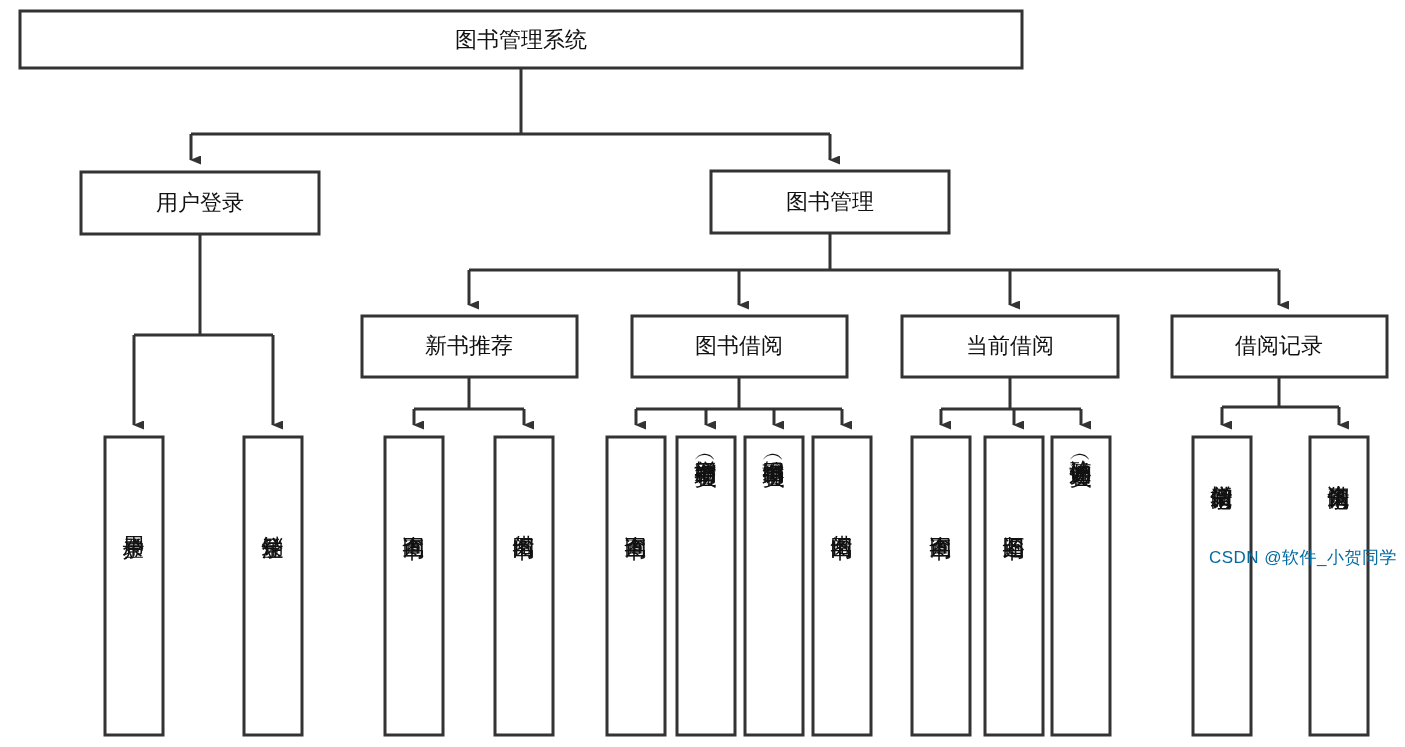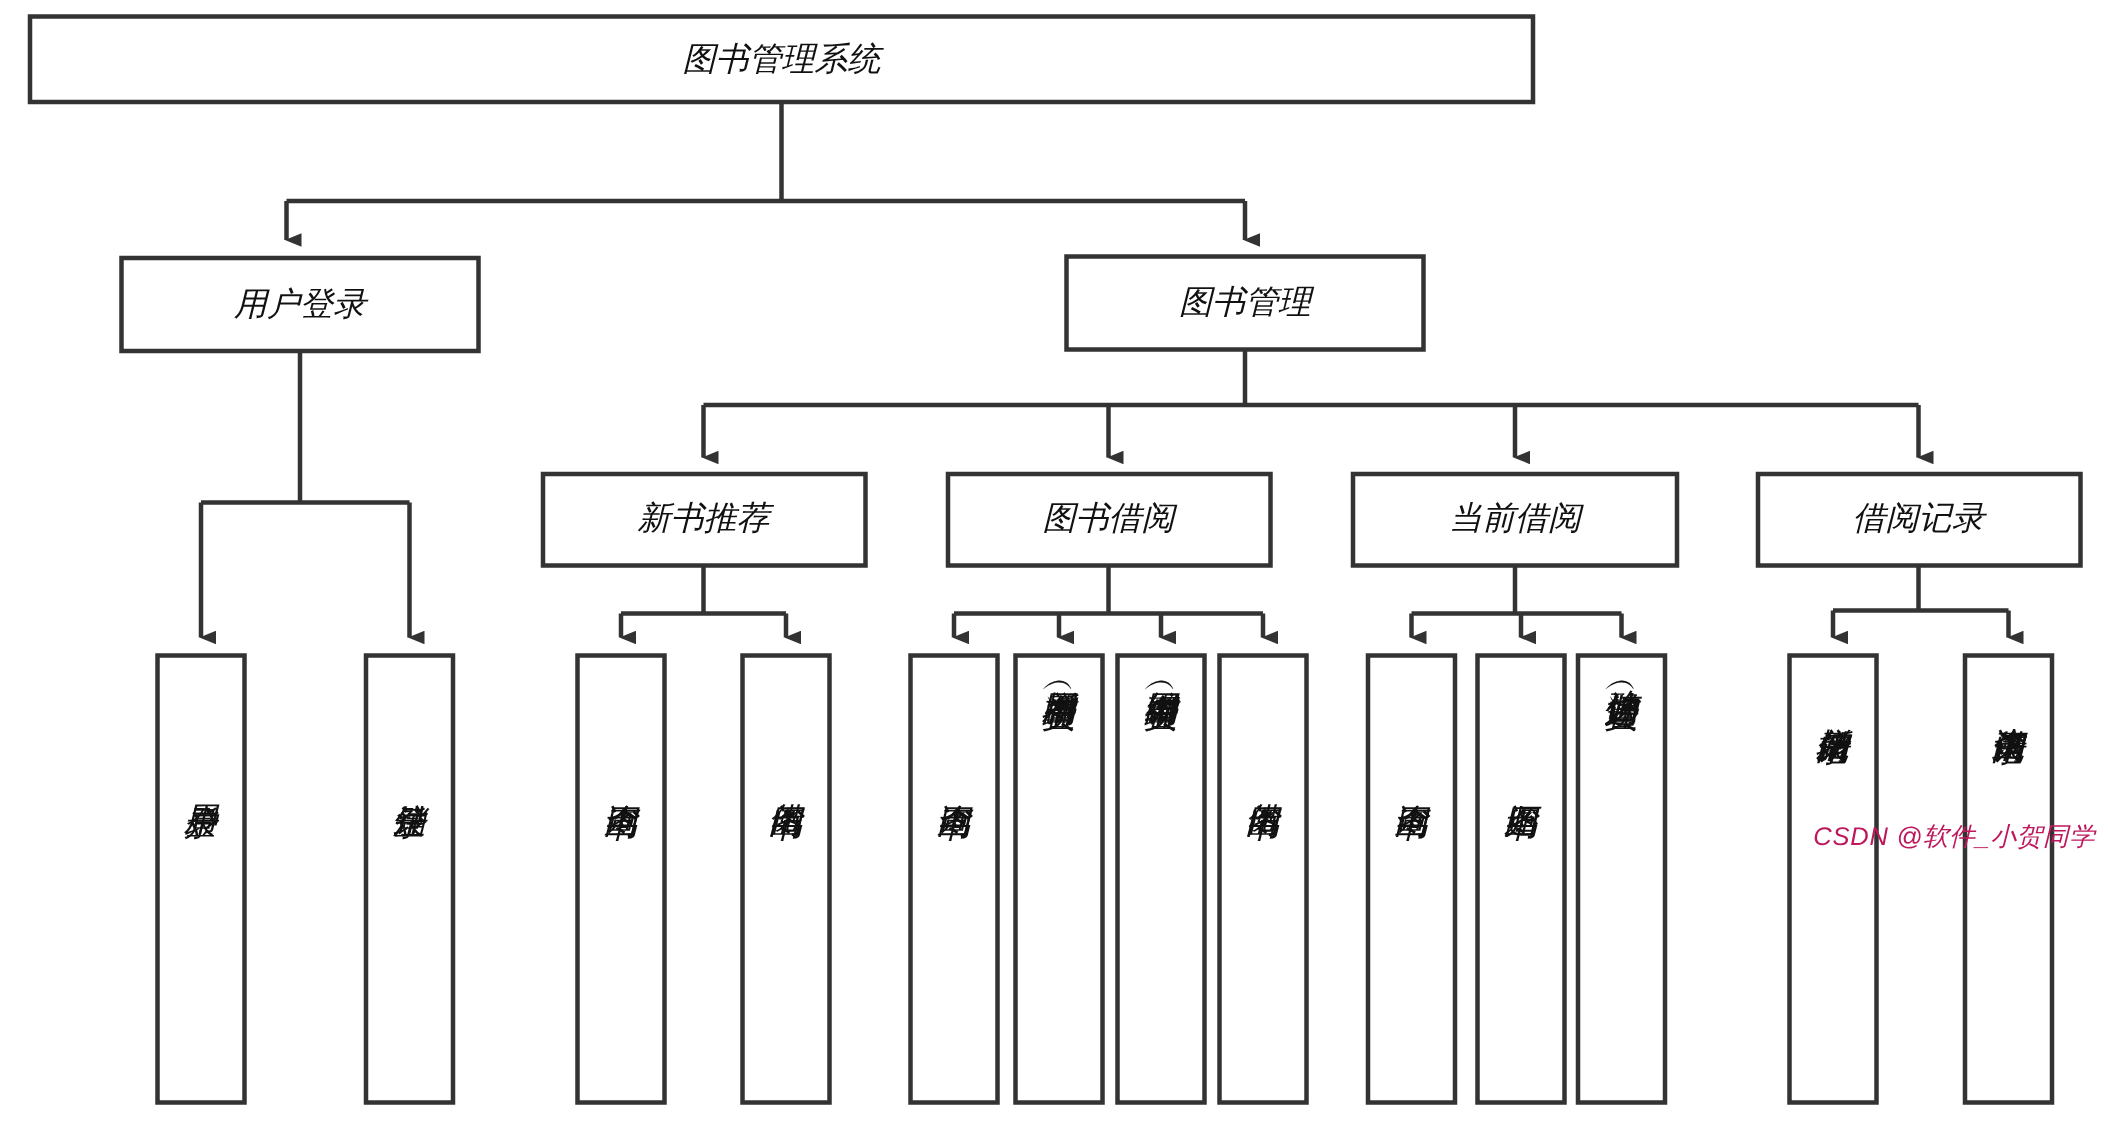--- a/index.html
+++ b/index.html
@@ -1,27 +1,27 @@
 <!DOCTYPE html>
 <html><head>
 <meta charset="utf-8">
 <style>
   html,body{margin:0;padding:0;background:#ffffff;}
   body{width:1405px;height:747px;overflow:hidden;
        font-family:"Liberation Sans","DejaVu Sans",sans-serif;}
-  #diagram-root{position:relative;width:1405px;height:575px;background:#fff;font-style:italic;}
+  #diagram-root{position:relative;width:1405px;height:575px;background:#fff;}
   svg#flow{position:absolute;left:0;top:0;width:1405px;height:747px;}
   .nodebox{fill:#ffffff;stroke:#333333;stroke-width:3;}
   .conn{stroke:#333333;stroke-width:3;fill:none;}
   .nodelabel{fill:#111111;font-family:"Liberation Sans","DejaVu Sans",sans-serif;
              font-size:22px;text-anchor:middle;dominant-baseline:middle;}
   .vlabel{fill:#111111;font-family:"Liberation Sans","DejaVu Sans",sans-serif;
           font-size:22px;text-anchor:middle;writing-mode:vertical-rl;
           text-orientation:upright;letter-spacing:1px;}
-  .watermark{position:absolute;right:8px;bottom:6px;color:#be185d;font-size:17px;
+  .watermark{position:absolute;right:8px;bottom:6px;color:#0369a1;font-size:17px;
              font-family:"Liberation Sans","DejaVu Sans",sans-serif;
              white-space:nowrap;letter-spacing:.5px;}
 </style>
 </head>
 <body>
 
 <div id="diagram-root">
 
   <svg id="flow" viewBox="0 0 1405 747">
     <defs>

